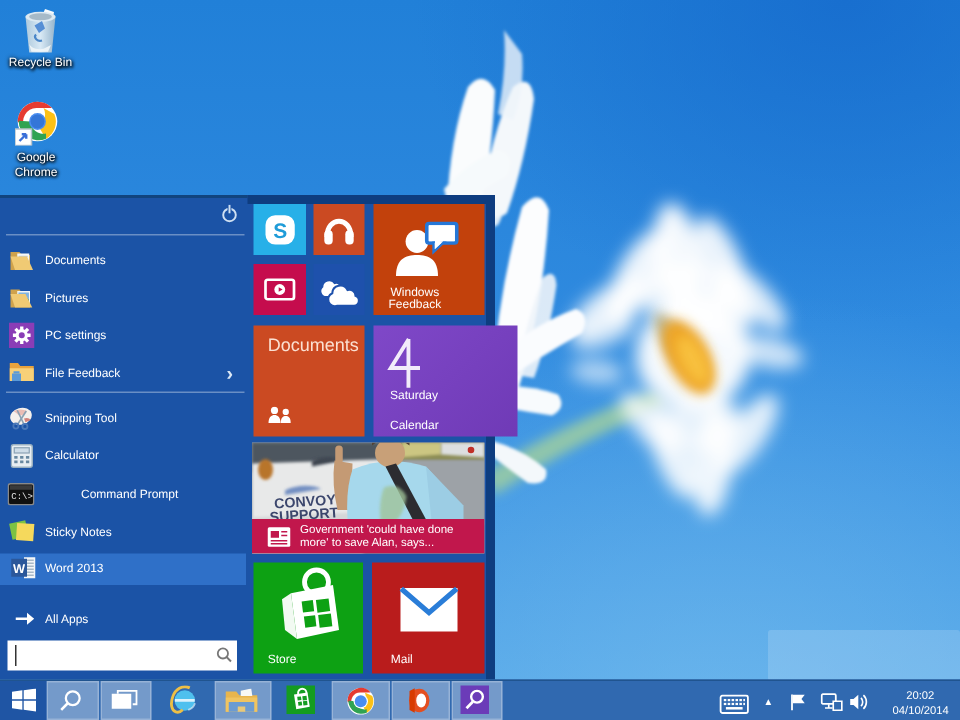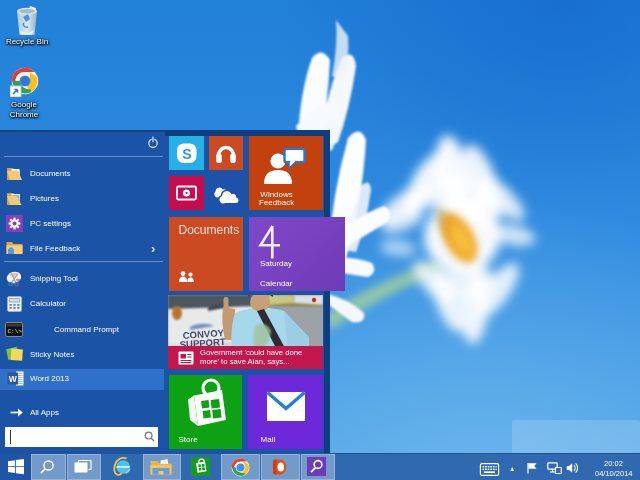--- a/index.html
+++ b/index.html
@@ -370,21 +370,21 @@
         <g fill="#0da113">
           <rect x="32.5" y="25.5" width="7.5" height="7.5" transform="rotate(-7 36 29)"></rect>
           <rect x="42" y="24.5" width="8.5" height="8.5" transform="rotate(-7 46 28)"></rect>
           <rect x="34" y="35.5" width="7.5" height="7.5" transform="rotate(-7 38 39)"></rect>
           <rect x="43.5" y="34.5" width="8.5" height="8.5" transform="rotate(-7 48 38)"></rect>
         </g>
       </svg>
       <div class="tlabel" style="left:10px;bottom:5px;font-size:8px;">Store</div>
     </div>
 
-    <div class="tile" style="left:247.5px;top:245px;width:75.5px;height:74px;background:#6d28d9;">
+    <div class="tile" style="left:247.5px;top:245px;width:75.5px;height:74px;background:#b91c1c;">
       <svg width="75" height="74" viewBox="0 0 75 74">
         <rect x="19" y="17" width="38" height="29" fill="#fff"></rect>
         <path d="M19.5 17.5 L38 33.5 L56.5 17.5" fill="none" stroke="#2a7dd8" stroke-width="3.4"></path>
       </svg>
       <div class="tlabel" style="left:13px;bottom:5px;font-size:8px;">Mail</div>
     </div>
   </div>
 
   <div id="taskbar"></div>
 

